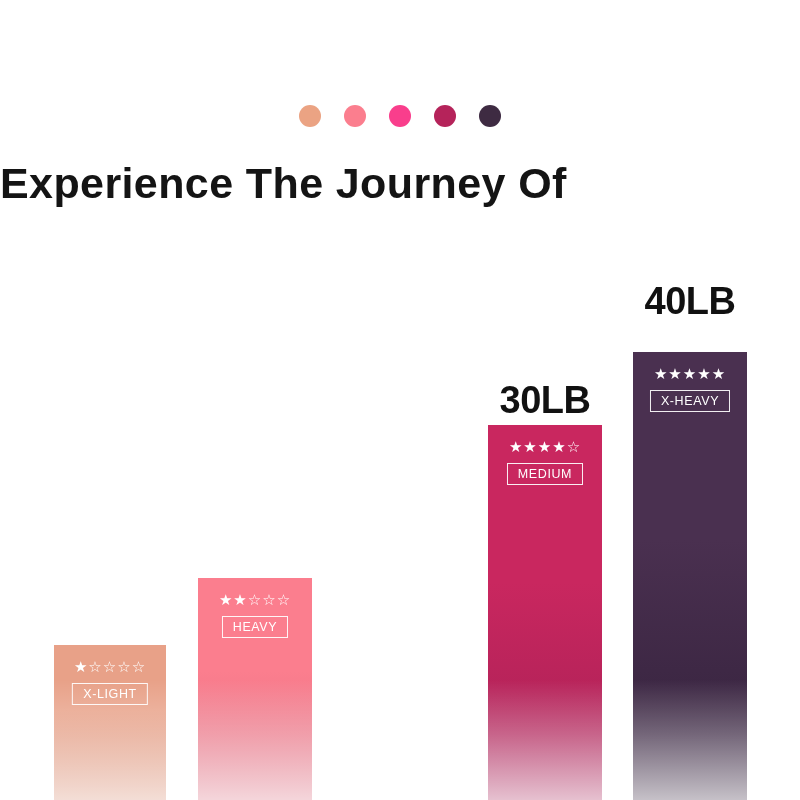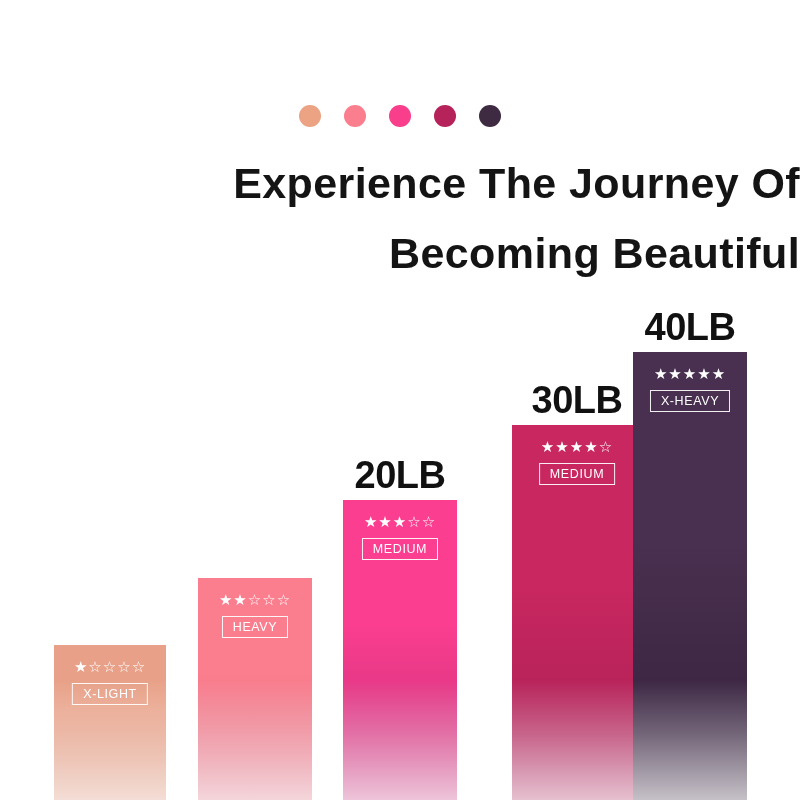--- a/index.html
+++ b/index.html
@@ -40,21 +40,21 @@
     border-radius: 50%;
     display: block;
   }
 
   
   .headline {
     position: absolute;
     top: 148px;
     left: 0;
     width: 800px;
-    text-align: right;
+    text-align: left;
     color: #141414;
     font-weight: 700;
     font-size: 43px;
     line-height: 70px;
     letter-spacing: 0.4px;
   }
   .headline .line { display: block; white-space: nowrap; }
 
   
   .chart {
@@ -144,21 +144,20 @@
   <div class="dot-row">
     <span class="dot" style="background: rgb(235, 163, 131);"></span>
     <span class="dot" style="background: rgb(251, 126, 142);"></span>
     <span class="dot" style="background: rgb(249, 62, 140);"></span>
     <span class="dot" style="background: rgb(181, 35, 90);"></span>
     <span class="dot" style="background: rgb(62, 43, 66);"></span>
   </div>
 
   <div class="headline">
     <span class="line">Experience The Journey Of</span>
-    <span class="line">Becoming Beautiful</span>
   </div>
 
   <div class="chart" id="chart">
       <div class="bar-group" style="left: 54px; width: 112px; height: 207px;">
         <div class="bar" style="height: 155px;">
           <div class="bar-inner" style="background: linear-gradient(rgb(232, 161, 136) 0%, rgb(232, 161, 136) 42%, rgb(214, 136, 108) 100%);"></div>
           <div class="badge">
             <div class="stars">★☆☆☆☆</div>
             <div><span class="level-box">X-LIGHT</span></div>
           </div>
@@ -166,42 +165,32 @@
       </div>
       <div class="bar-group" style="left: 198px; width: 114px; height: 274px;">
         <div class="bar" style="height: 222px;">
           <div class="bar-inner" style="background: linear-gradient(rgb(251, 126, 142) 0%, rgb(251, 126, 142) 42%, rgb(217, 106, 125) 100%);"></div>
           <div class="badge">
             <div class="stars">★★☆☆☆</div>
             <div><span class="level-box">HEAVY</span></div>
           </div>
         </div>
       </div>
-      <div class="bar-group" style="left: 343px; width: 114px; height: 352px;">
-        <div class="bar-weight" style="bottom: 306px;">20LB</div>
-        <div class="bar" style="height: 300px;">
-          <div class="bar-inner" style="background: linear-gradient(rgb(251, 62, 143) 0%, rgb(251, 62, 143) 42%, rgb(192, 44, 119) 100%);"></div>
-          <div class="badge">
-            <div class="stars">★★★☆☆</div>
-            <div><span class="level-box">MEDIUM</span></div>
-          </div>
-        </div>
-      </div>
-      <div class="bar-group" style="left: 512px; width: 130px; height: 427px;">
+      <div class="bar-group" style="left: 488px; width: 114px; height: 427px;">
         <div class="bar-weight" style="bottom: 381px;">30LB</div>
         <div class="bar" style="height: 375px;">
           <div class="bar-inner" style="background: linear-gradient(rgb(201, 39, 95) 0%, rgb(201, 39, 95) 42%, rgb(165, 31, 85) 100%);"></div>
           <div class="badge">
             <div class="stars">★★★★☆</div>
             <div><span class="level-box">MEDIUM</span></div>
           </div>
         </div>
       </div>
       <div class="bar-group" style="left: 633px; width: 114px; height: 500px;">
-        <div class="bar-weight" style="bottom: 454px;">40LB</div>
+        <div class="bar-weight" style="bottom: 480px;">40LB</div>
         <div class="bar" style="height: 448px;">
           <div class="bar-inner" style="background: linear-gradient(rgb(74, 48, 80) 0%, rgb(74, 48, 80) 42%, rgb(50, 32, 58) 100%);"></div>
           <div class="badge">
             <div class="stars">★★★★★</div>
             <div><span class="level-box">X-HEAVY</span></div>
           </div>
         </div>
       </div>
     </div>
 

